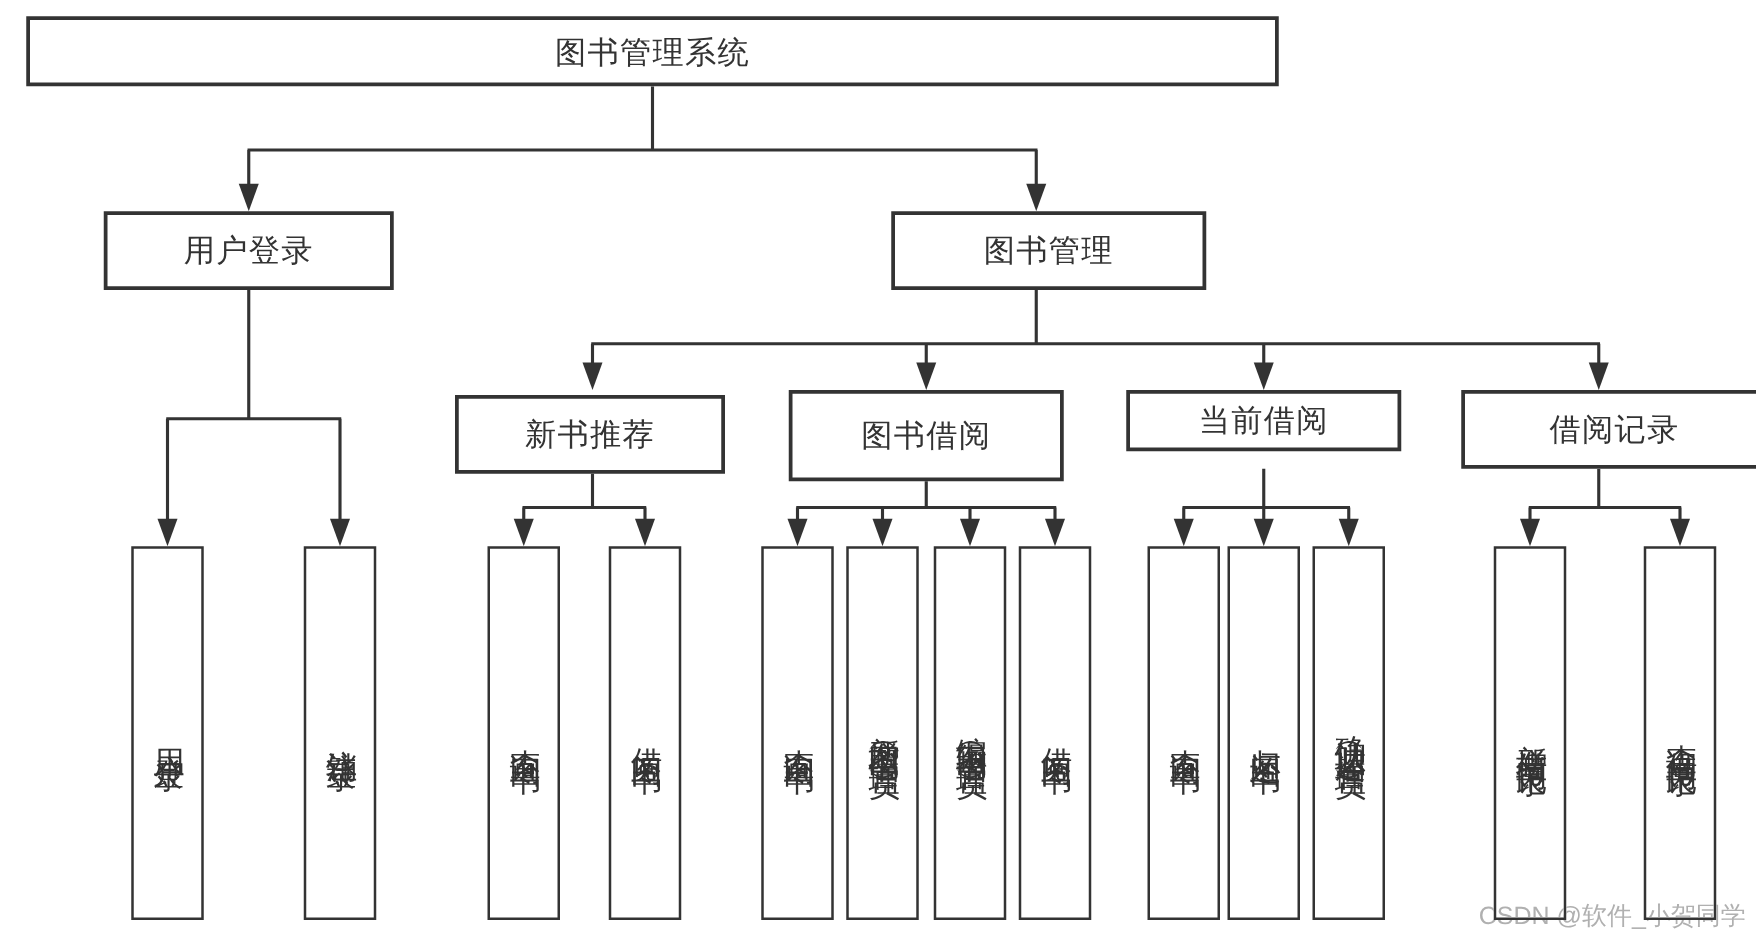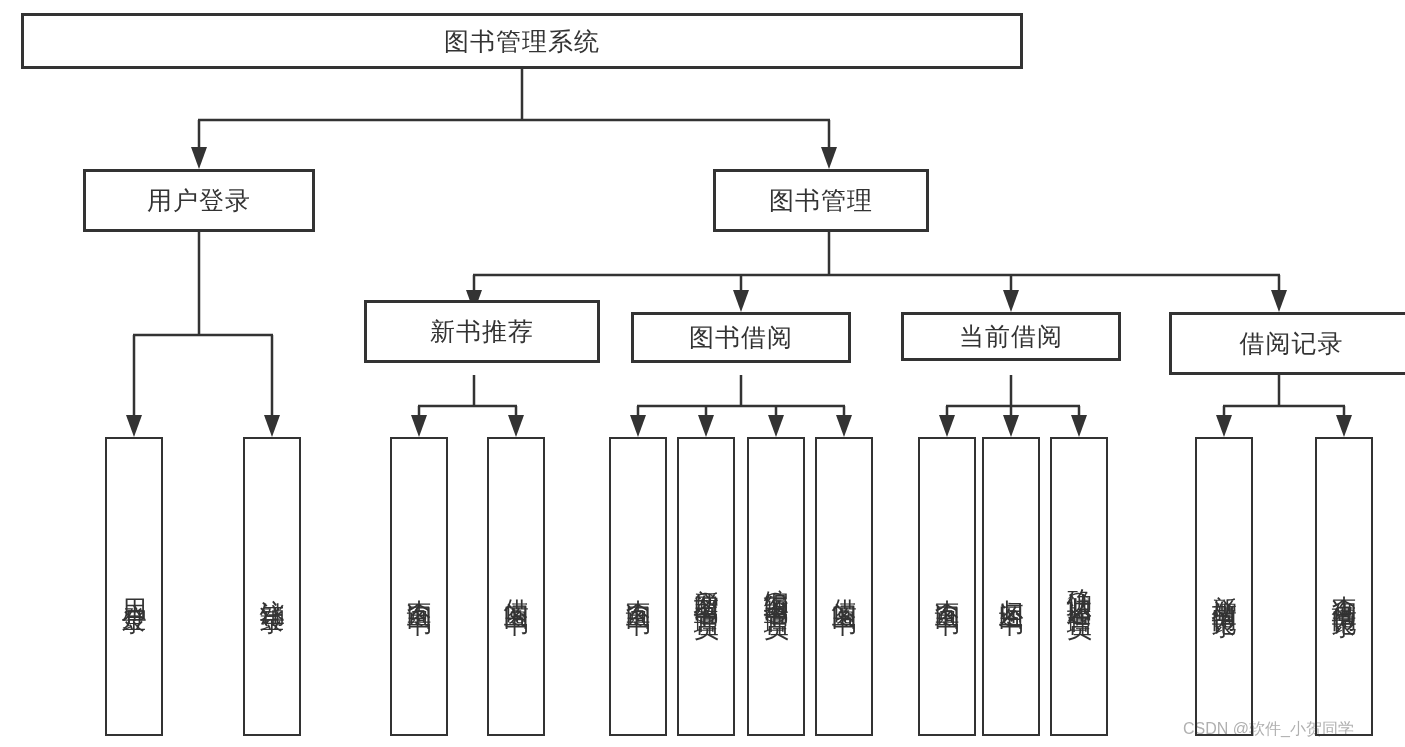--- a/index.html
+++ b/index.html
@@ -51,21 +51,21 @@
     text-orientation: mixed;
     font-size: 25px;
     letter-spacing: 4px;
     line-height: 1.1;
     color: #333333;
   }
   #watermark {
     position: absolute;
     left: 1183px;
     top: 719px;
-    font-size: 16px;
+    font-size: 20px;
     color: #b0b0b0;
     z-index: 5;
     mix-blend-mode: darken;
     white-space: nowrap;
   }
 </style>
 </head>
 <body>
 
 <div id="stage">
@@ -109,24 +109,24 @@
       <polygon points="1011,437 1003,415 1019,415"></polygon>
       <polygon points="1079,437 1071,415 1087,415"></polygon>
       <polygon points="1224,437 1216,415 1232,415"></polygon>
       <polygon points="1344,437 1336,415 1352,415"></polygon>
     </g>
   </svg>
 
   <div class="hbox" style="left:21px; top:13px; width:1002px; height:56px;">图书管理系统</div>
 
   <div class="hbox" style="left:83px; top:169px; width:232px; height:63px;">用户登录</div>
-  <div class="hbox" style="left:713px; top:169px; width:216px; height:63px;">图书管理</div>
+  <div class="hbox" style="left:713px; top:169px; width:252px; height:63px;">图书管理</div>
 
-  <div class="hbox" style="left:364px; top:300px; width:236px; height:63px;">新书推荐</div>
-  <div class="hbox" style="left:631px; top:312px; width:220px; height:51px;">图书借阅</div>
+  <div class="hbox" style="left:364px; top:316px; width:216px; height:63px;">新书推荐</div>
+  <div class="hbox" style="left:631px; top:312px; width:220px; height:73px;">图书借阅</div>
   <div class="hbox" style="left:901px; top:312px; width:220px; height:49px;">当前借阅</div>
   <div class="hbox" style="left:1169px; top:312px; width:245px; height:63px;">借阅记录</div>
 
   <div class="vbox" style="left:105px;">
     <span>用户登录</span>
   </div>
   <div class="vbox" style="left:243px;">
     <span>注销登录</span>
   </div>
 

